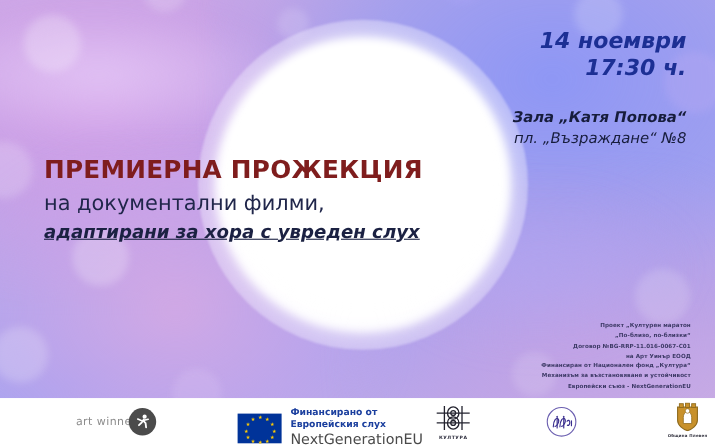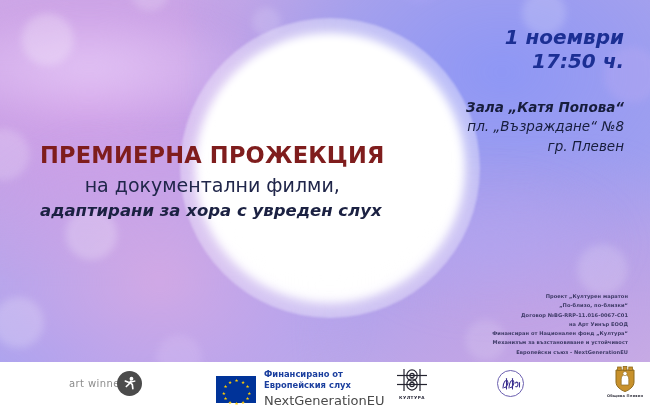--- a/index.html
+++ b/index.html
@@ -131,30 +131,30 @@
     line-height:1.1;
     white-space:nowrap;
   }
   .sub1 {
     margin-top:6px;
     font-size:19px;
     font-weight:400;
     color:#20264a;
     line-height:1.25;
     white-space:nowrap;
-    text-align:center;
   }
   .sub2 {
     margin-top:3px;
     font-size:16.5px;
     font-weight:700;
     font-style:italic;
     color:#1b2142;
     line-height:1.25;
     white-space:nowrap;
+    text-decoration:underline;
   }
 
   .info-block {
     position:absolute; right:26px; top:26px;
     text-align:right; z-index:6;
   }
   .date-line, .time-line {
     font-weight:700; font-style:italic;
     font-size:20px; color:#1c2f94;
     line-height:1.18;
@@ -260,26 +260,25 @@
     <div class="sun-core"></div>
   </div>
 
   <div class="headline-block">
     <div class="headline">ПРЕМИЕРНА ПРОЖЕКЦИЯ</div>
     <div class="sub1">на документални филми,</div>
     <div class="sub2">адаптирани за хора с увреден слух</div>
   </div>
 
   <div class="info-block">
-    <div class="date-line">1 ноември</div>
-    <div class="time-line">17:50 ч.</div>
+    <div class="date-line">14 ноември</div>
+    <div class="time-line">17:30 ч.</div>
     <div class="venue">
       <div>Зала „Катя Попова“</div>
       <div class="addr">пл. „Възраждане“ №8</div>
-      <div class="addr">гр. Плевен</div>
     </div>
   </div>
 
   <div class="credits">
     <div>Проект „Културен маратон</div>
     <div>„По-близо, по-близки“</div>
     <div>Договор №BG-RRP-11.016-0067-C01</div>
     <div>на Арт Уинър ЕООД</div>
     <div>Финансиран от Национален фонд „Култура“</div>
     <div>Механизъм за възстановяване и устойчивост</div>

